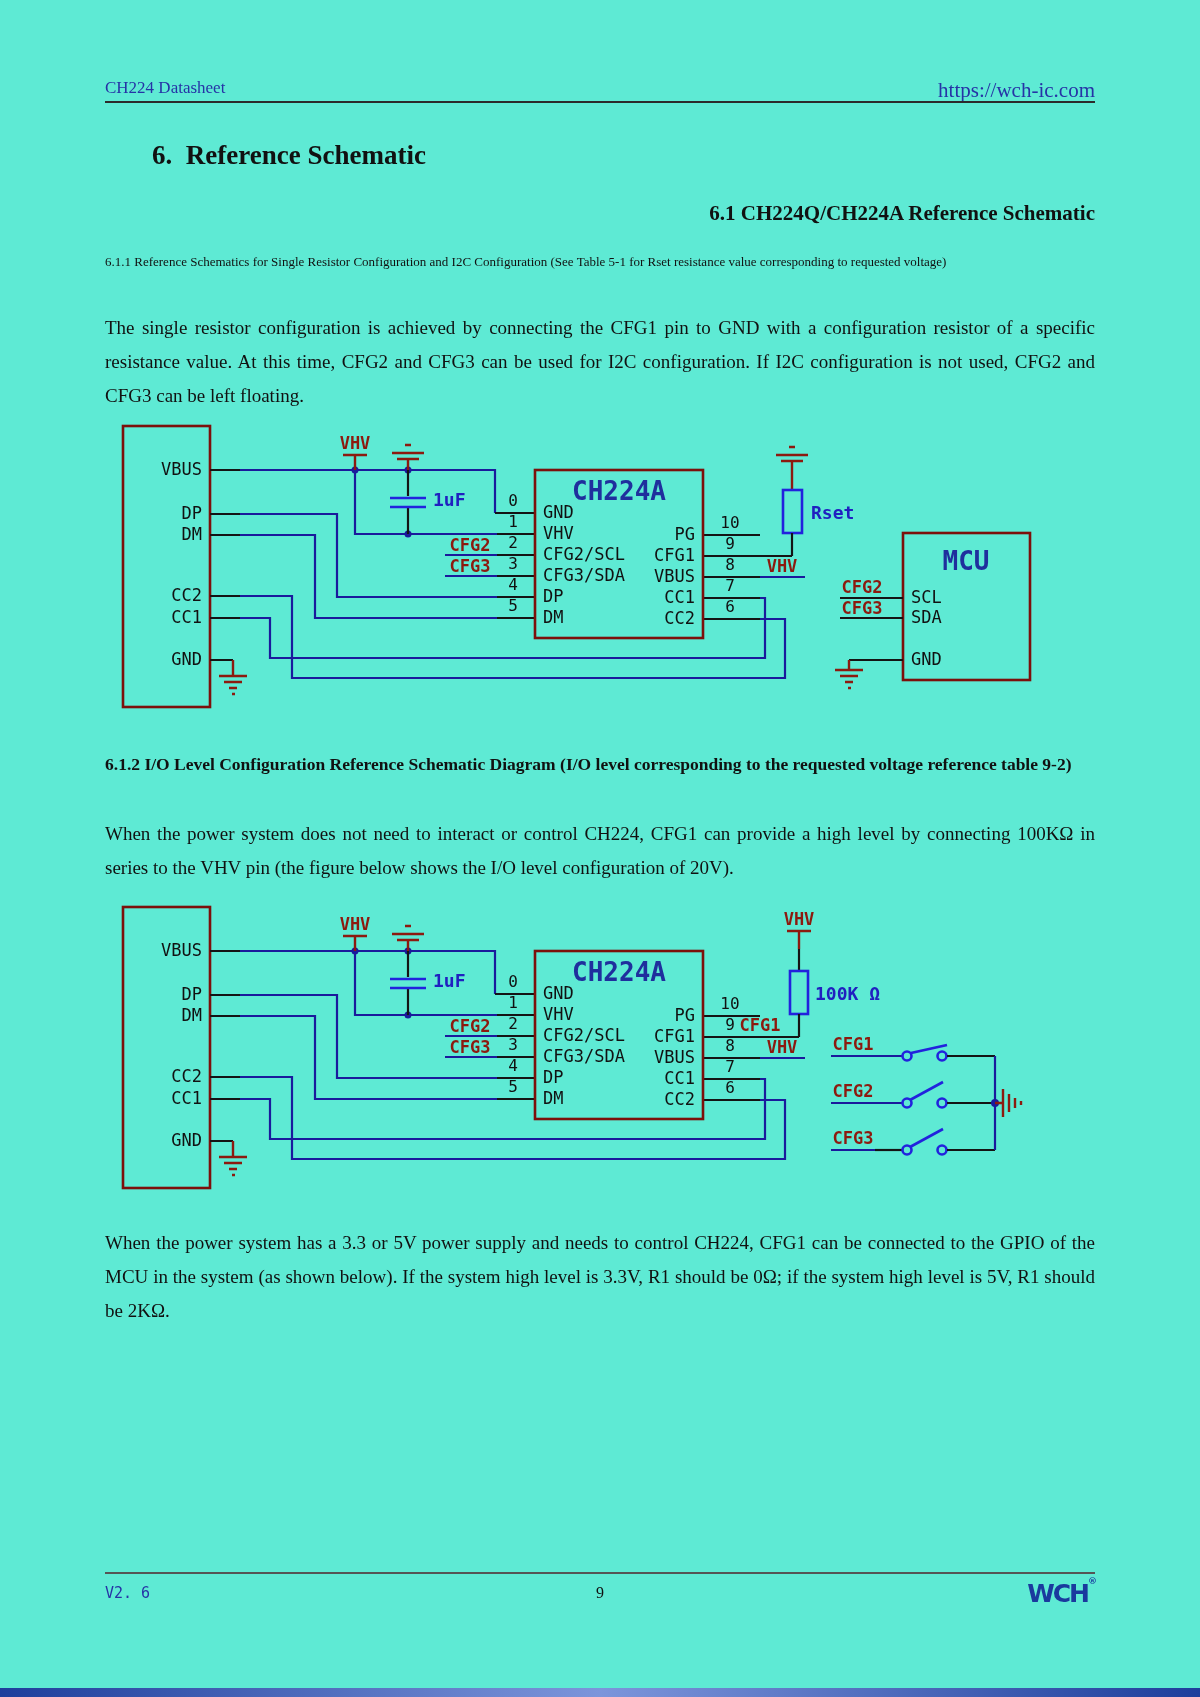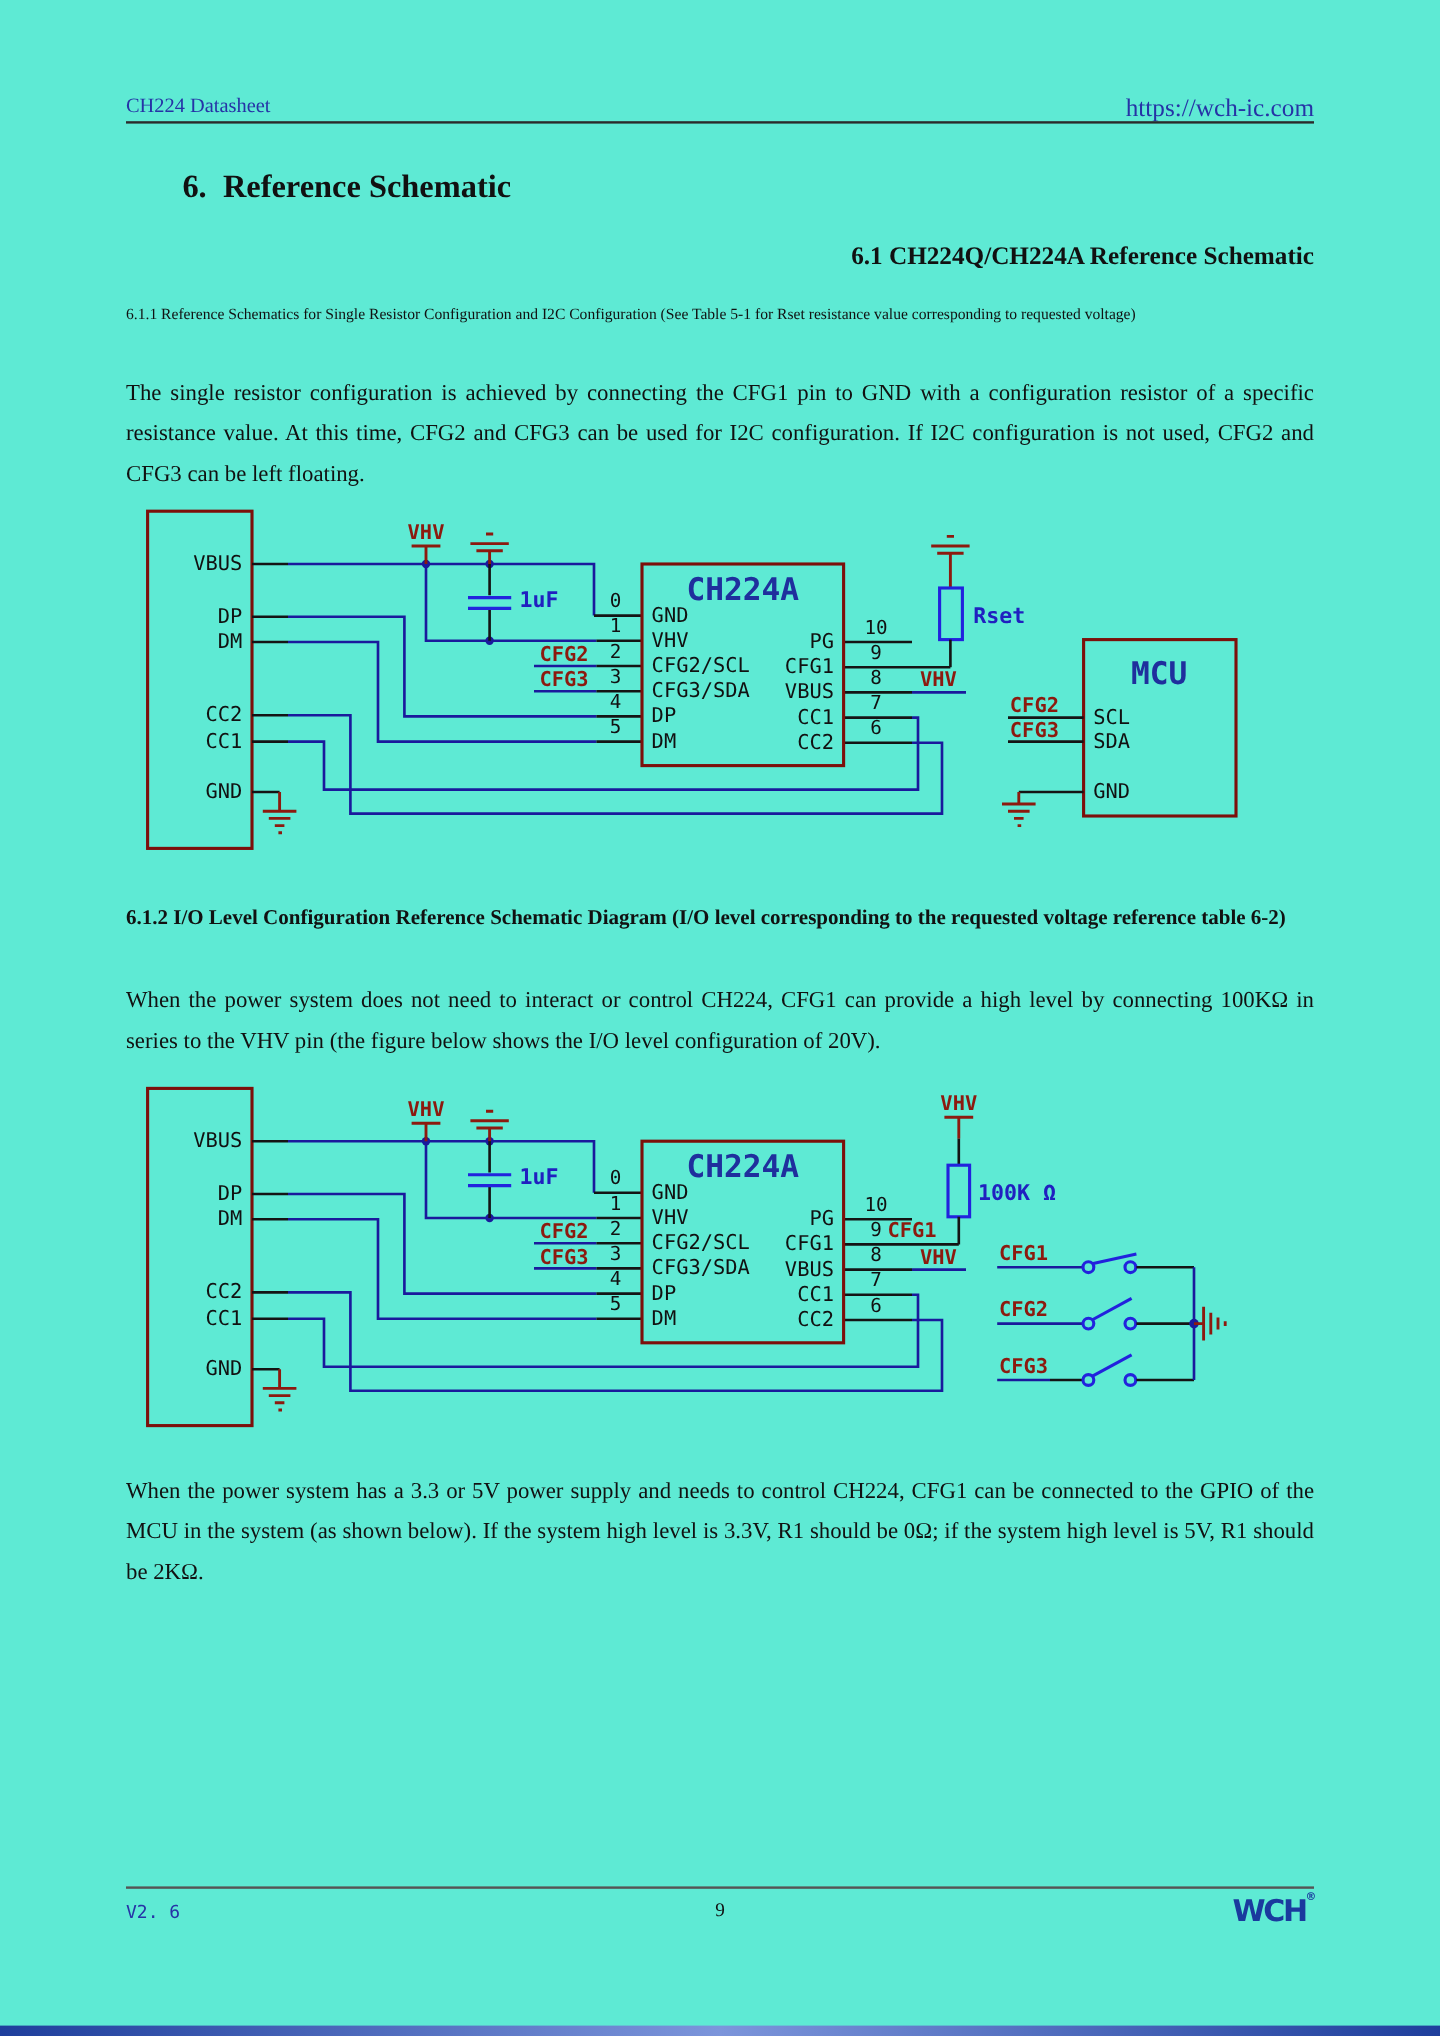--- a/index.html
+++ b/index.html
@@ -154,21 +154,21 @@
       <text class="pin" x="806" y="185">SCL</text>
       <text class="pin" x="806" y="205">SDA</text>
       <text class="pin" x="806" y="247">GND</text>
       <path class="blk" d="M735,180 H798 M735,200 H798 M744,242 H798"></path>
       <text class="netred" x="757" y="175" text-anchor="middle">CFG2</text>
       <text class="netred" x="757" y="196" text-anchor="middle">CFG3</text>
       <path class="redln" d="M744,242 V252 M730,252 H758 M735,258 H753 M740,264 H748 M743,270 H746"></path>
     </g>
   </svg>
 
-  <div class="abs h3b">6.1.2 I/O Level Configuration Reference Schematic Diagram (I/O level corresponding to the requested voltage reference table 6-2)</div>
+  <div class="abs h3b">6.1.2 I/O Level Configuration Reference Schematic Diagram (I/O level corresponding to the requested voltage reference table 9-2)</div>
   <div class="abs para p612a">When the power system does not need to interact or control CH224, CFG1 can provide a high level by connecting 100KΩ in series to the VHV pin (the figure below shows the I/O level configuration of 20V).</div>
 
   <svg class="abs sch2" width="990" height="300" viewBox="0 0 990 300">
     <g>
       <rect class="boxr" x="18" y="8" width="87" height="281"></rect>
       <text class="pin" x="97" y="57" text-anchor="end">VBUS</text>
       <text class="pin" x="97" y="101" text-anchor="end">DP</text>
       <text class="pin" x="97" y="122" text-anchor="end">DM</text>
       <text class="pin" x="97" y="183" text-anchor="end">CC2</text>
       <text class="pin" x="97" y="205" text-anchor="end">CC1</text>

